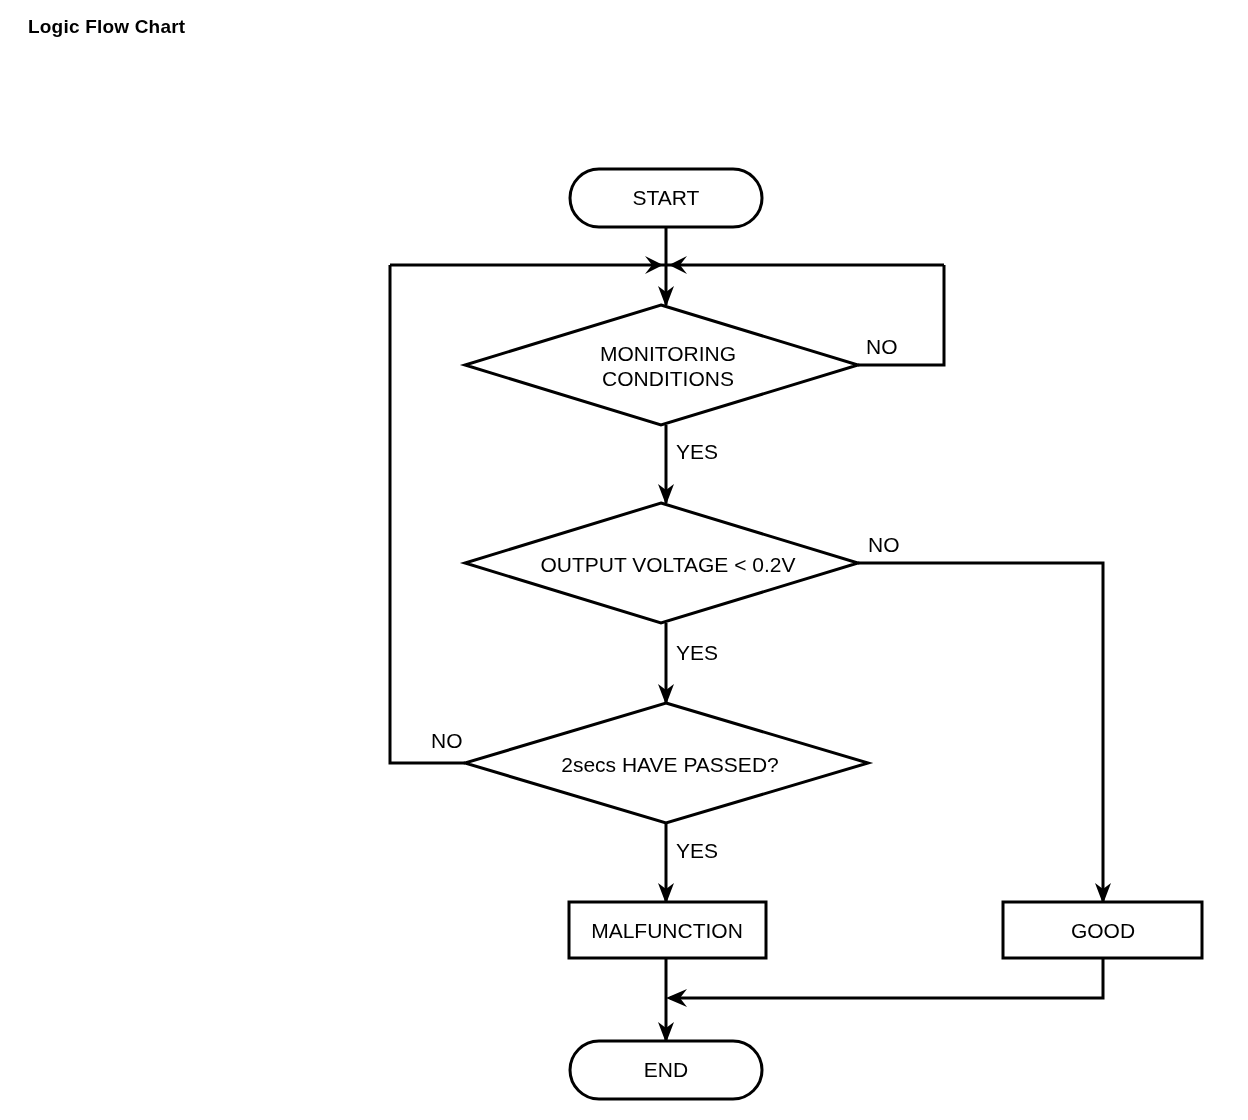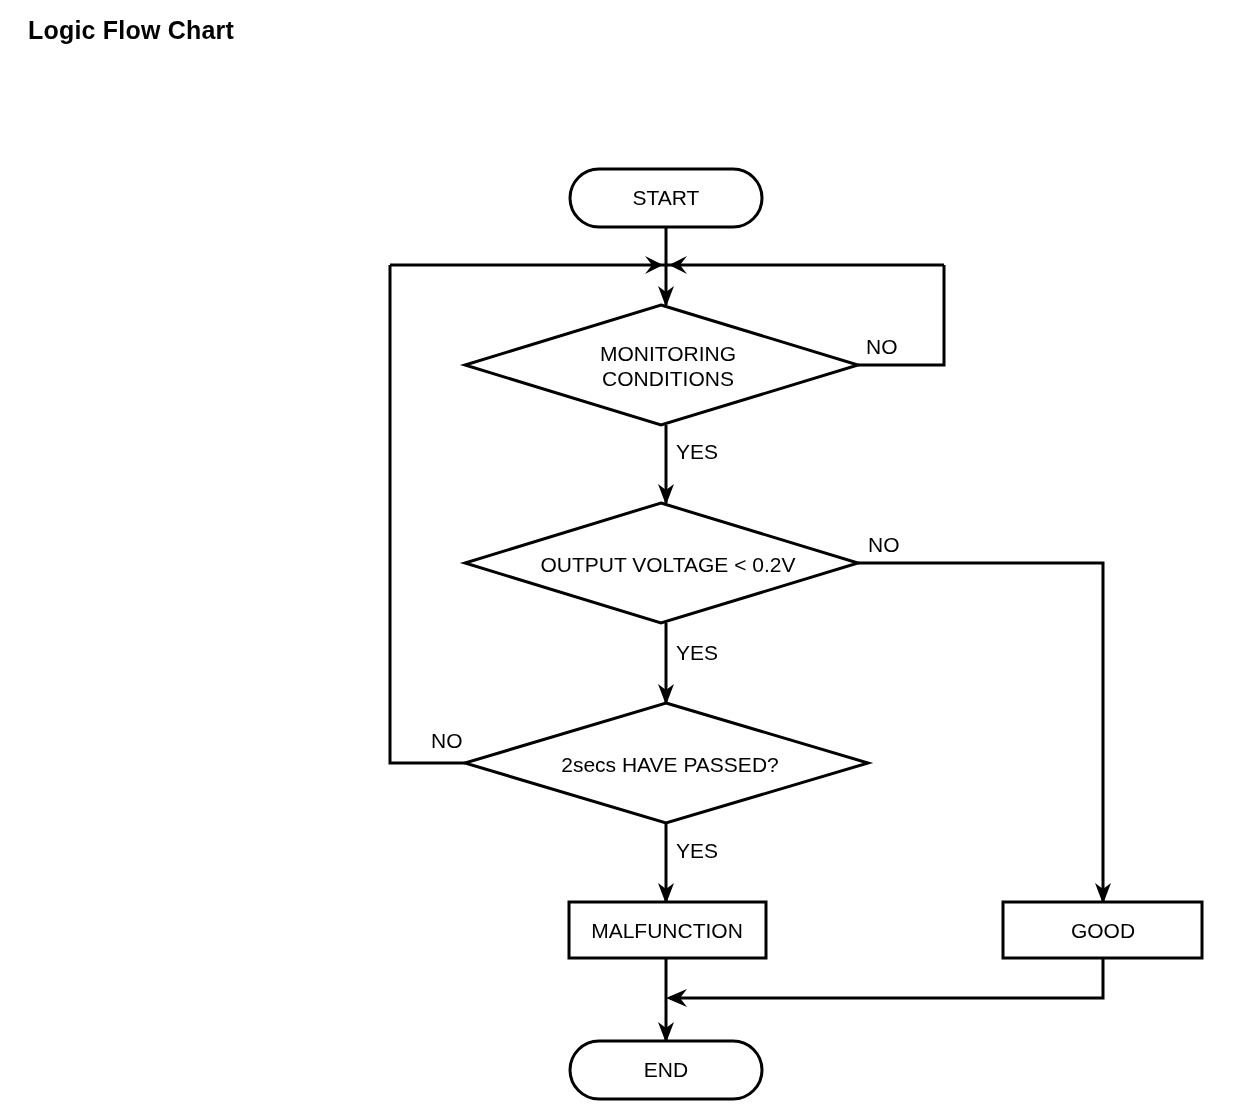--- a/index.html
+++ b/index.html
@@ -12,21 +12,21 @@
     height: 1120px;
     font-family: "Liberation Sans", sans-serif;
     color: #000000;
     overflow: hidden;
     position: relative;
   }
   #chart-title {
     position: absolute;
     left: 28px;
     top: 16px;
-    font-size: 25px;
+    font-size: 19px;
     font-weight: bold;
     letter-spacing: 0.2px;
     color: #000000;
     white-space: nowrap;
   }
   #flow-canvas {
     position: absolute;
     left: 0;
     top: 0;
     width: 1248px;

